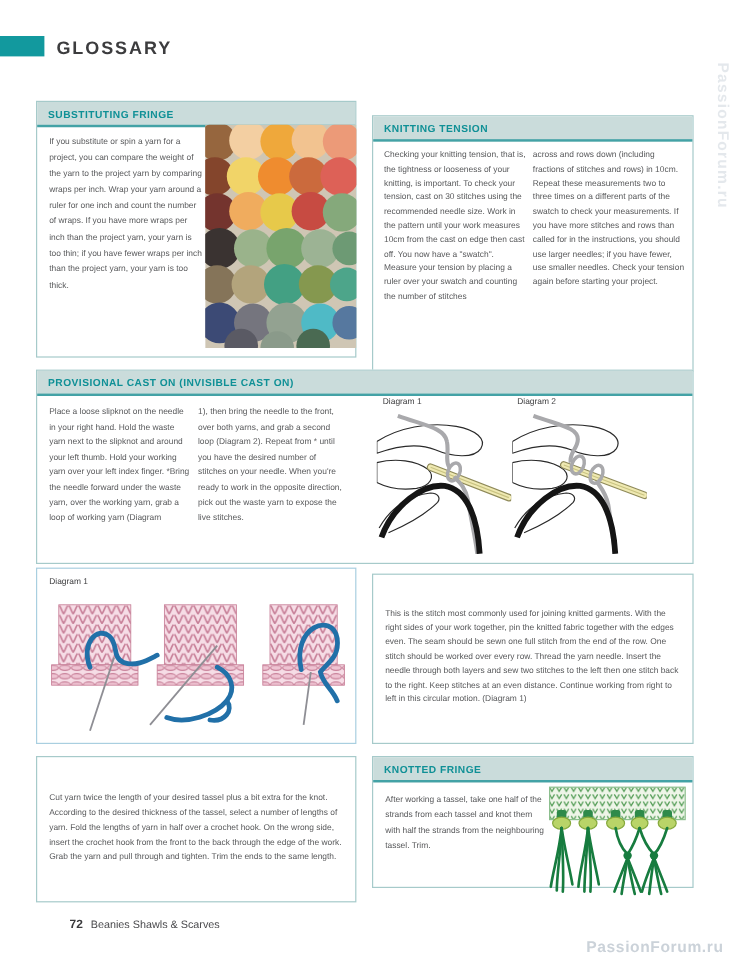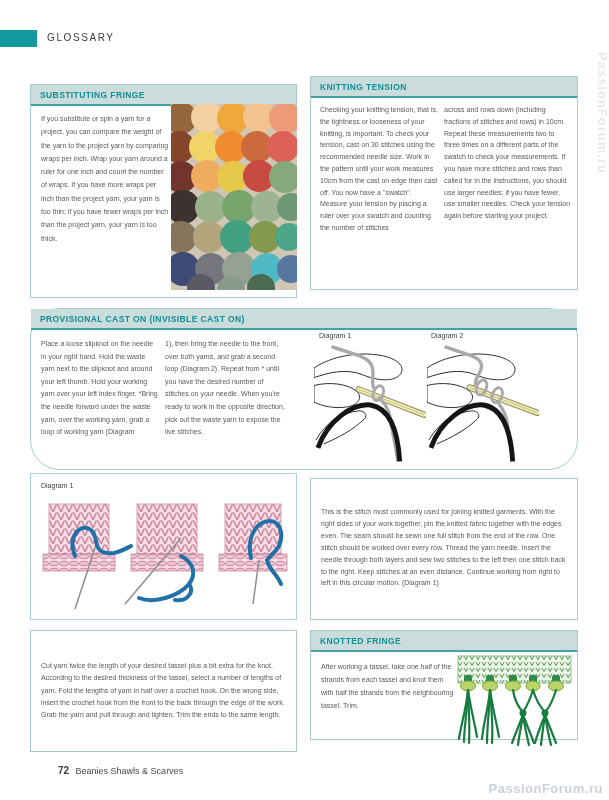--- a/index.html
+++ b/index.html
@@ -1,31 +1,31 @@
 <!DOCTYPE html>
 <html><head>
 <meta charset="utf-8">
 <style>
   html,body{margin:0;padding:0;background:#fff;}
   .page{position:relative;width:609px;height:800px;background:#ffffff;overflow:hidden;
         font-family:"Liberation Sans", sans-serif;margin:0 auto;}
   .glossary-bar{position:absolute;left:0;top:30px;width:37px;height:17px;background:#12999e;}
-  .glossary-label{position:absolute;left:47px;top:32px;font-size:10px;font-weight:normal;
+  .glossary-label{position:absolute;left:47px;top:32px;font-size:15px;font-weight:bold;
         letter-spacing:1.6px;color:#3c3c3e;}
   .box{position:absolute;background:#fff;border:1px solid #a6caca;box-sizing:border-box;}
   .band{height:19px;background:#cadcdb;border-bottom:2px solid #43a2a6;display:flex;
         align-items:center;padding:0 9px;font-size:8.5px;font-weight:bold;color:#0f9096;
         letter-spacing:.4px;}
   .txt{position:absolute;font-size:7px;color:#58595b;}
   .dlabel{position:absolute;font-size:7px;color:#3c3c3e;}
   .ill{position:absolute;}
   
   #box-substituting{left:30px;top:84px;width:267px;height:214px;}
-  #box-tension{left:310px;top:76px;width:268px;height:214px;}
-  #box-provisional{left:30px;top:308px;width:548px;height:162px;border-radius:30px;}
+  #box-tension{left:310px;top:96px;width:268px;height:214px;}
+  #box-provisional{left:30px;top:308px;width:548px;height:162px;}
   #box-diagram1{left:30px;top:473px;width:267px;height:147px;border-color:#a9cfe0;}
   #box-backstitch{left:310px;top:478px;width:268px;height:142px;}
   #box-tassels{left:30px;top:630px;width:267px;height:122px;}
   #box-fringe{left:310px;top:630px;width:268px;height:110px;}
   
   .sub-body{left:10px;top:27px;width:129px;line-height:13.3px;}
   .ten-col1{left:9px;top:27px;width:119px;line-height:11.8px;}
   .ten-col2{left:133px;top:27px;width:127px;line-height:11.8px;}
   .pro-col1{left:10px;top:29px;width:117px;line-height:12.6px;}
   .pro-col2{left:134px;top:29px;width:122px;line-height:12.6px;}

